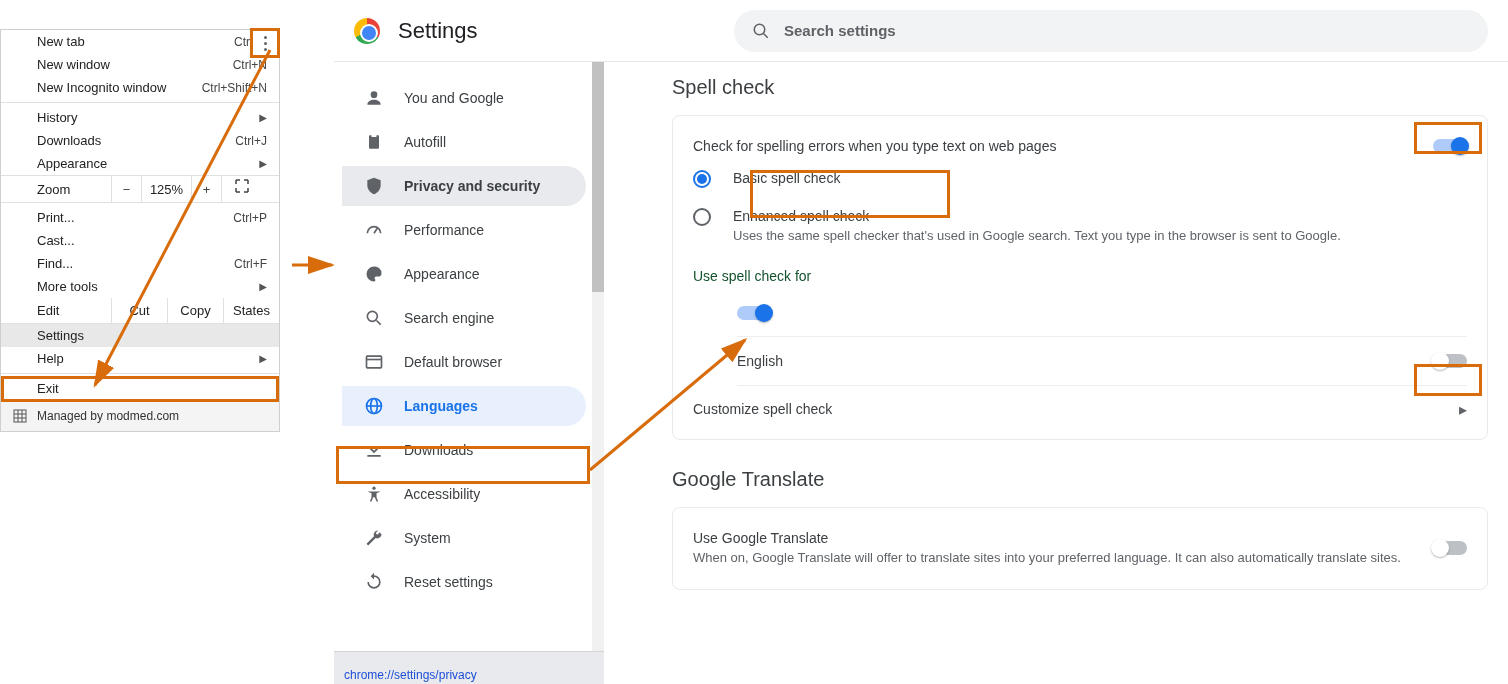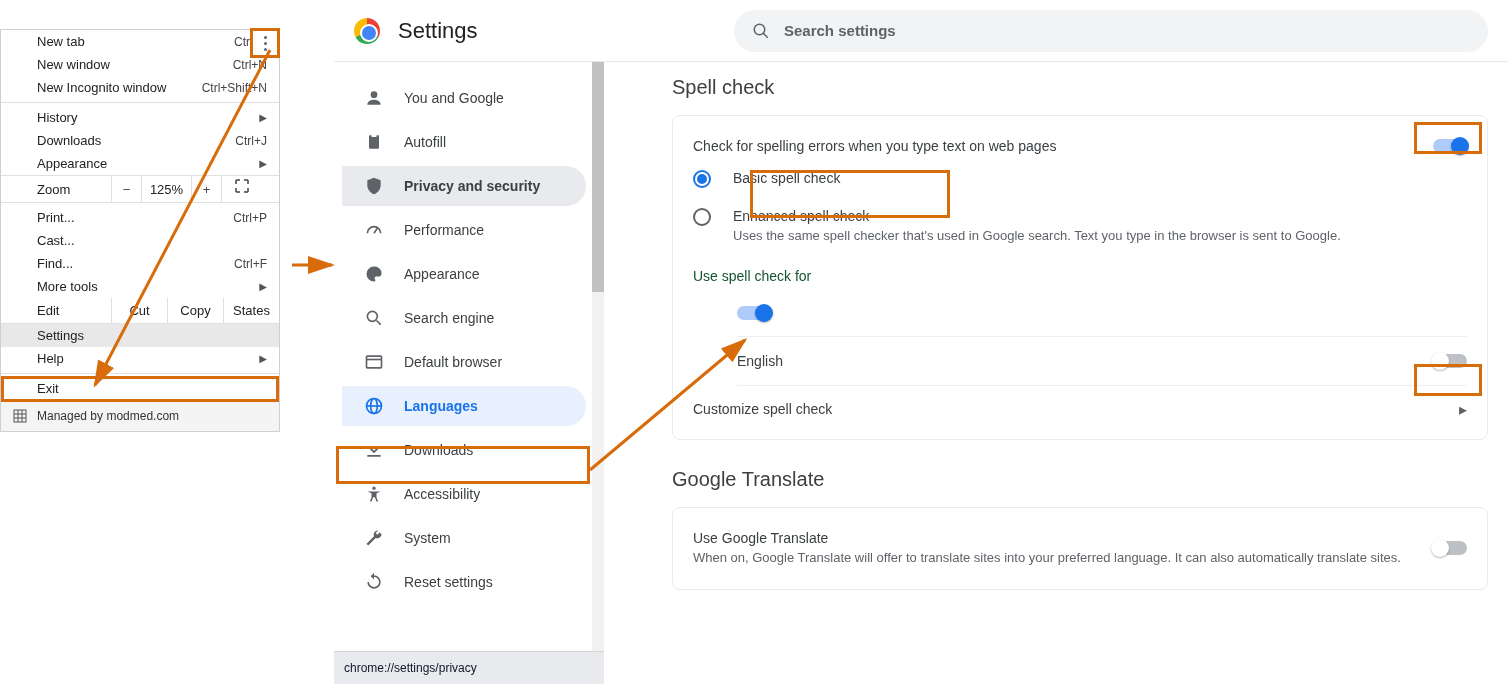--- a/index.html
+++ b/index.html
@@ -69,21 +69,21 @@
   .opt-block{display:flex;align-items:flex-start;padding:10px 0;}
   .opt-block .body{flex:1;}
   .use-heading{font-size:14px;color:#14532d;margin:12px 0 6px;}
   .lang-row{display:flex;align-items:center;padding:16px 0;margin-left:44px;border-bottom:1px solid #eee;}
   .lang-row:last-of-type{border-bottom:none;}
   .lang-row .lname{flex:1;font-size:14px;color:#3c4043;}
   .customize-row{display:flex;align-items:center;padding:14px 0 4px;}
   .customize-row .clabel{flex:1;font-size:14px;color:#3c4043;}
   .customize-row .arr{color:#5f6368;}
 
-  .status-bar{position:absolute;left:334px;bottom:0;width:270px;height:22px;background:#e8eaed;border-top:1px solid #d4d4d4;font-size:12px;color:#0f172a;display:flex;align-items:center;padding:16px 10px;}
+  .status-bar{position:absolute;left:334px;bottom:0;width:270px;height:22px;background:#e8eaed;border-top:1px solid #d4d4d4;font-size:12px;color:#1d4ed8;display:flex;padding:16px 10px;}
 
   
   .hl-toggle1{position:absolute;left:1414px;top:122px;width:68px;height:32px;border:3px solid #d86b0a;pointer-events:none;z-index:9;}
   .hl-toggle2{position:absolute;left:1414px;top:364px;width:68px;height:32px;border:3px solid #d86b0a;pointer-events:none;z-index:9;}
   .hl-radio{position:absolute;left:750px;top:170px;width:200px;height:48px;border:3px solid #d86b0a;pointer-events:none;z-index:9;}
 
   
   svg.arrow{position:absolute;pointer-events:none;z-index:7;}
 </style>
 </head>

